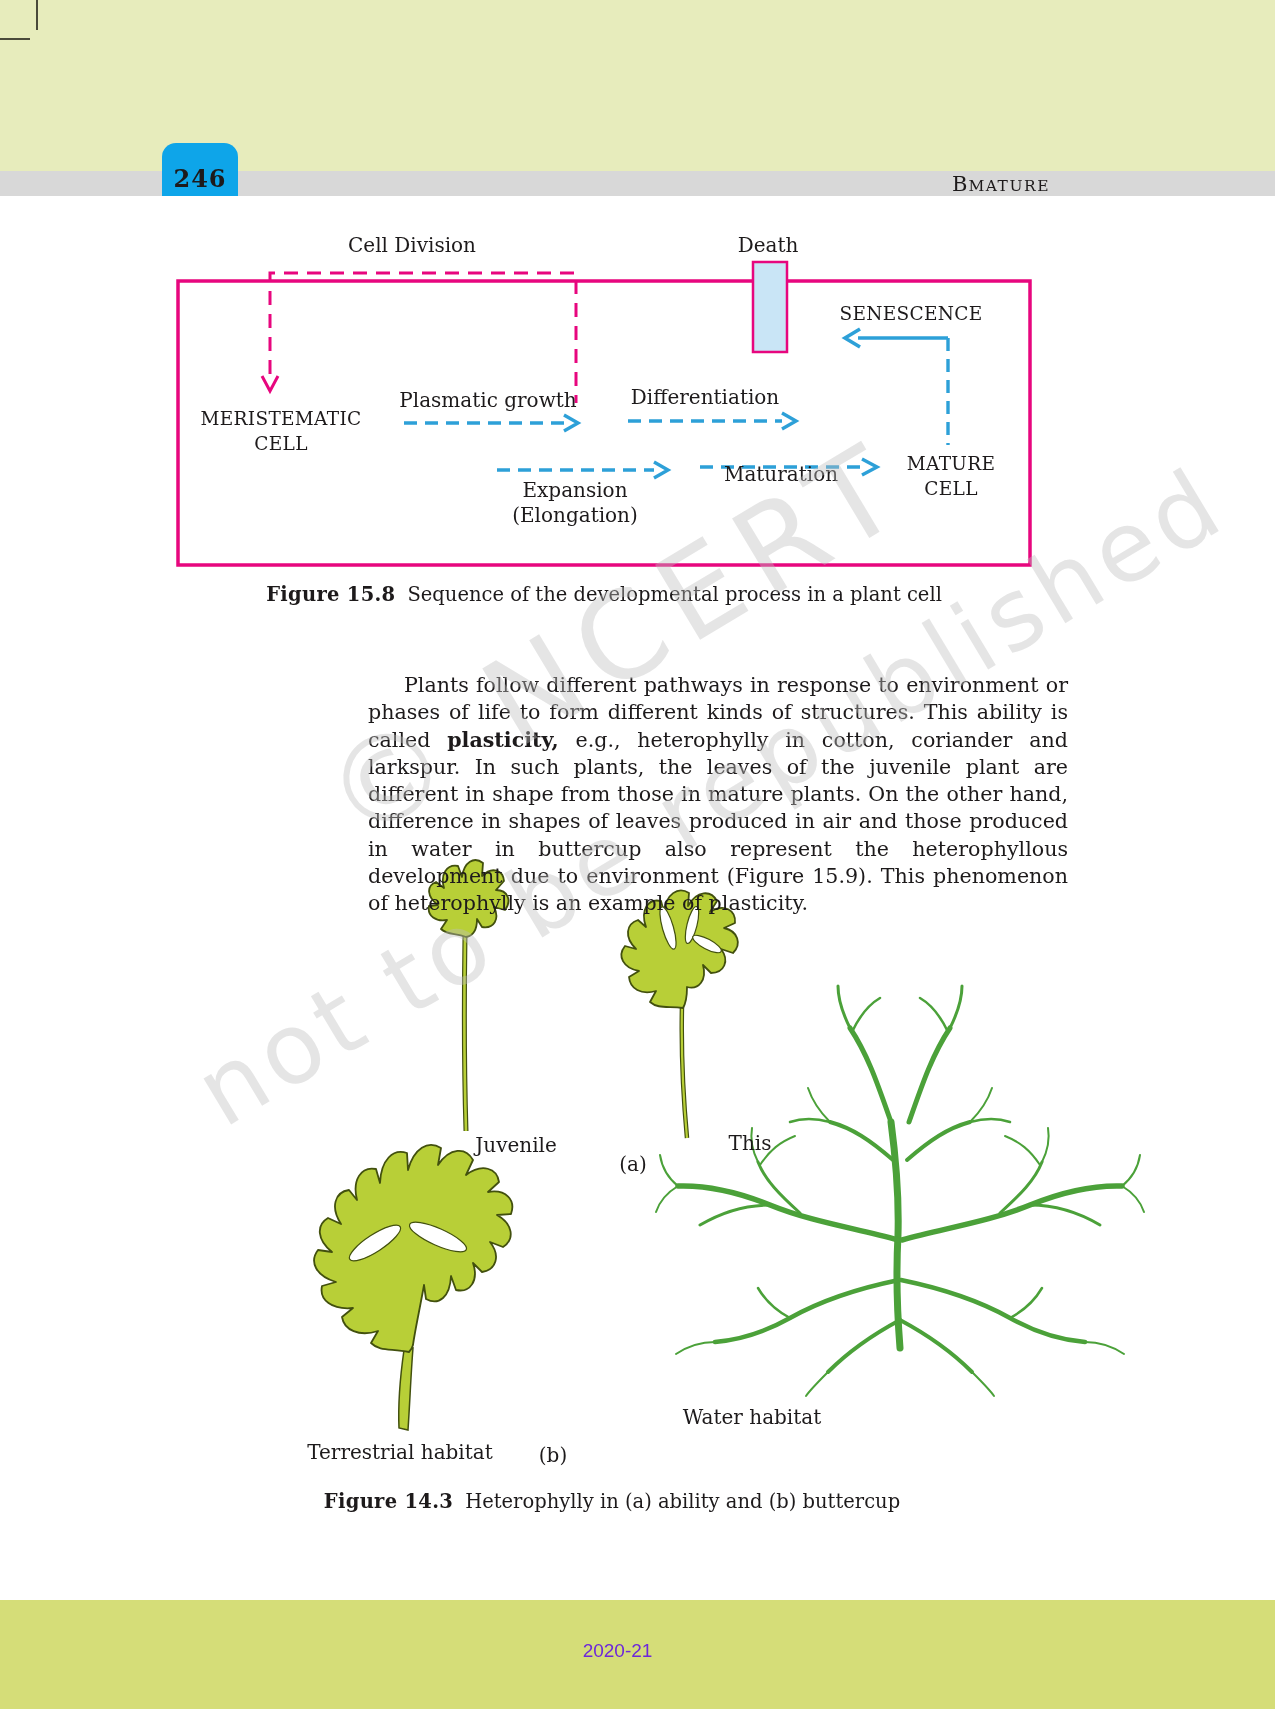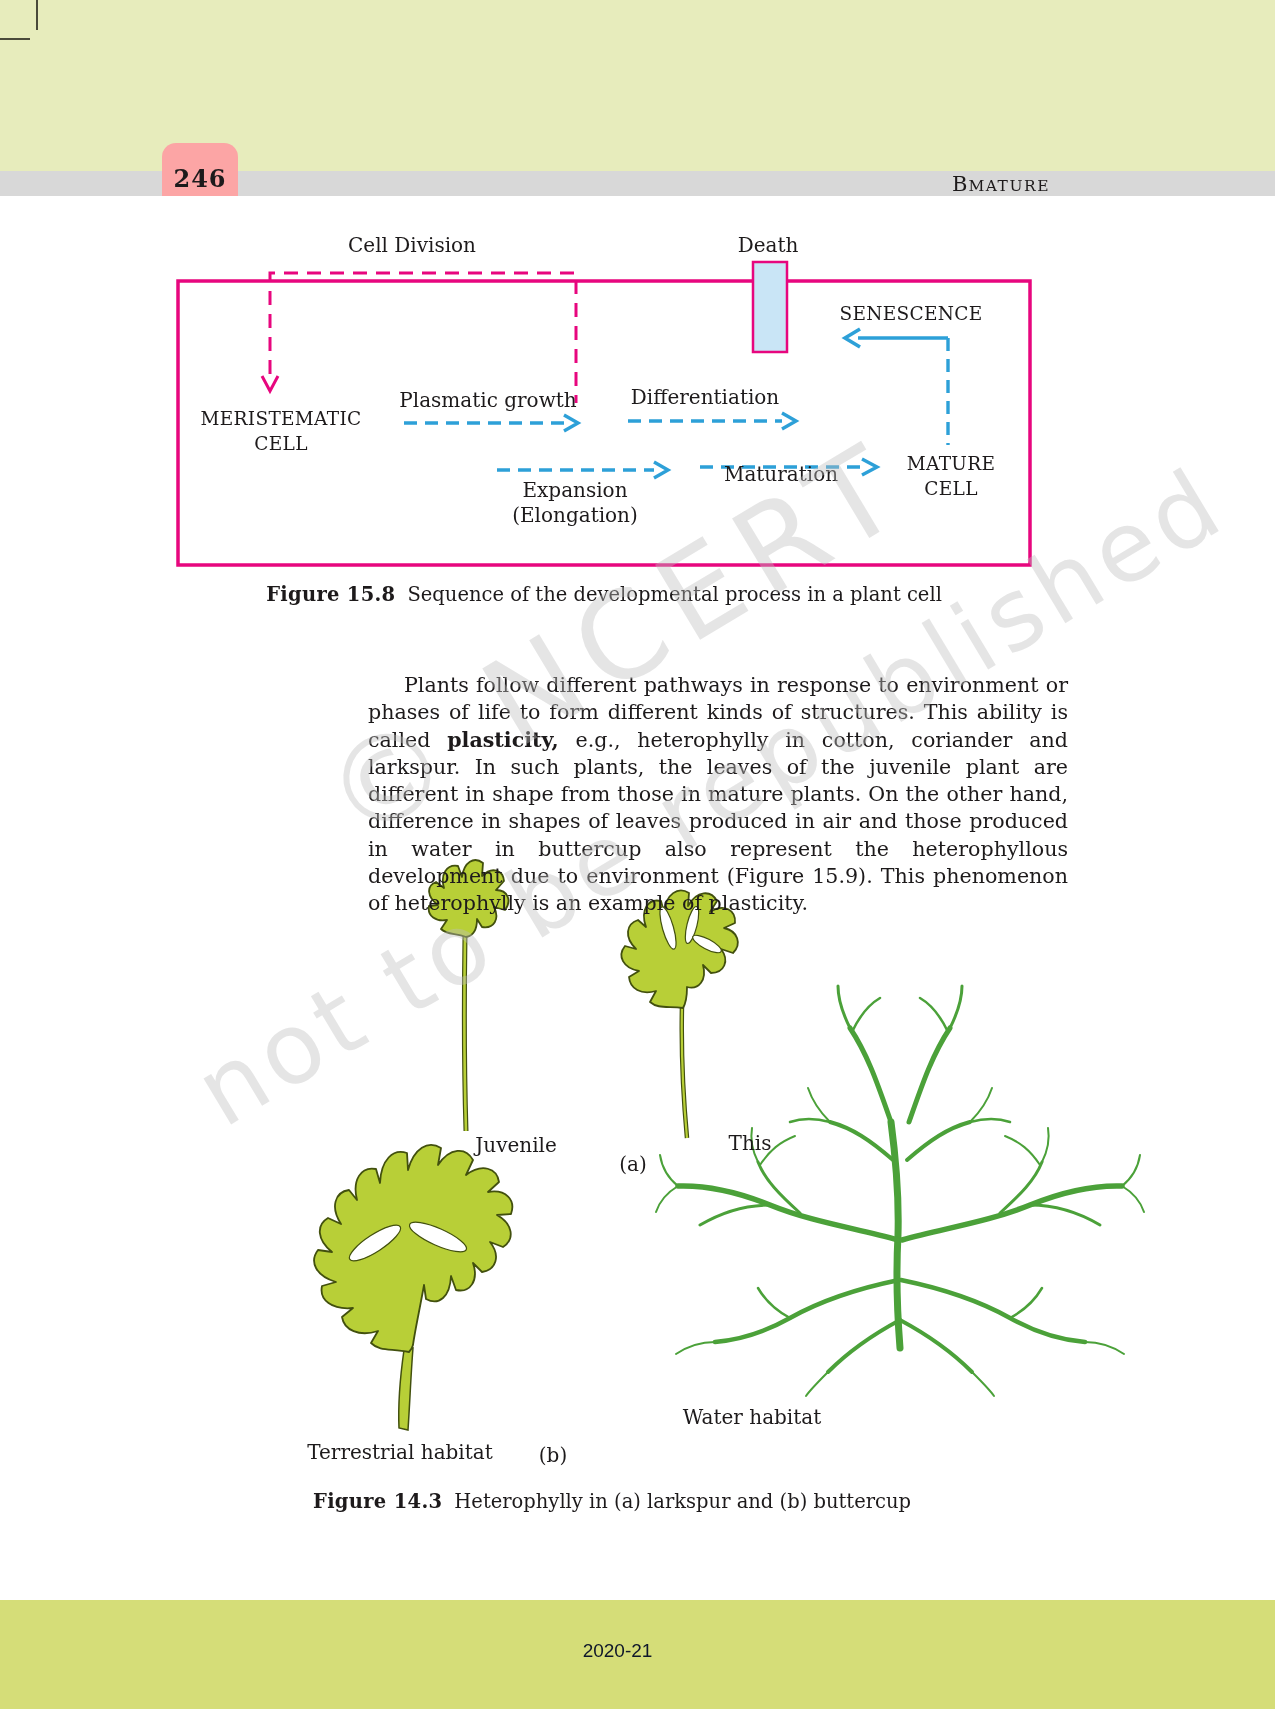--- a/index.html
+++ b/index.html
@@ -4,29 +4,29 @@
 <style>
   html,body{margin:0;padding:0;}
   body{width:1275px;height:1709px;position:relative;background:#ffffff;
        font-family:"DejaVu Serif", serif;color:#1d1a1b;overflow:hidden;}
   .abs{position:absolute;}
   
   .top-band{left:0;top:0;width:1275px;height:171px;background:#e7ecbc;z-index:1;}
   .crop-v{left:36px;top:0;width:2px;height:30px;background:#4a4a3a;z-index:2;}
   .crop-h{left:0;top:38px;width:30px;height:2px;background:#4a4a3a;z-index:2;}
   .header-bar{left:0;top:171px;width:1275px;height:25px;background:#d8d8d8;z-index:1;}
-  .page-tab{left:162px;top:143px;width:76px;height:53px;background:#fca5a5;
+  .page-tab{left:162px;top:143px;width:76px;height:53px;background:#0ea5e9;
             border-radius:14px 14px 0 0;z-index:2;display:flex;align-items:flex-end;justify-content:center;}
   .page-tab span{font-weight:bold;font-size:24px;padding-bottom:3px;letter-spacing:1px;}
   .subject{top:172px;right:225px;z-index:2;white-space:nowrap;}
   .subject .cap{font-size:21px;letter-spacing:1px;}
   .subject .rest{font-size:15.5px;letter-spacing:1.5px;}
   .bottom-band{left:0;top:1600px;width:1275px;height:109px;background:#d5dd78;z-index:1;}
   .footer{left:0;top:1640px;width:1235px;text-align:center;z-index:2;
-          font-family:"Liberation Sans", sans-serif;font-size:19px;color:#0f172a;}
+          font-family:"Liberation Sans", sans-serif;font-size:19px;color:#6d28d9;}
   
   .watermark{left:60px;top:560px;width:1200px;z-index:6;pointer-events:none;
              transform:rotate(-31deg);text-align:center;color:#bfbfbf;opacity:0.40;
              font-family:"DejaVu Sans", sans-serif;}
   .watermark .w1{font-size:120px;letter-spacing:14px;}
   .watermark .w2{font-size:98px;letter-spacing:6px;margin-top:55px;white-space:nowrap;}
   
   .art{left:0;top:0;width:1275px;height:1709px;z-index:3;pointer-events:none;}
   
   .dlabel{position:absolute;z-index:4;white-space:nowrap;transform:translateX(-50%);
@@ -177,14 +177,14 @@
 <p class="abs body-text"><span class="indent"></span><span>Plants follow different pathways in response to environment or phases of life to form different kinds of structures. This ability is called </span><b>plasticity,</b><span> e.g., heterophylly in cotton, coriander and larkspur. In such plants, the leaves of the juvenile plant are different in shape from those in mature plants. On the other hand, difference in shapes of leaves produced in air and those produced in water in buttercup also represent the heterophyllous development due to environment (Figure 15.9). This phenomenon of heterophylly is an example of plasticity.</span></p>
 
 <div class="dlabel" style="left:516px;top:1133px;">Juvenile</div>
 <div class="dlabel" style="left:633px;top:1152px;">(a)</div>
 <div class="dlabel" style="left:750px;top:1131px;">This</div>
 <div class="dlabel" style="left:400px;top:1440px;">Terrestrial habitat</div>
 <div class="dlabel" style="left:553px;top:1443px;">(b)</div>
 <div class="dlabel" style="left:752px;top:1405px;">Water habitat</div>
 
 <div class="abs caption" style="left:178px;top:1490px;width:868px;">
-  <b>Figure 14.3</b><span>Heterophylly in (a) larkspur and (b) buttercup</span>
+  <b>Figure 14.3</b><span>Heterophylly in (a) ability and (b) buttercup</span>
 </div>
 
 </body></html>

